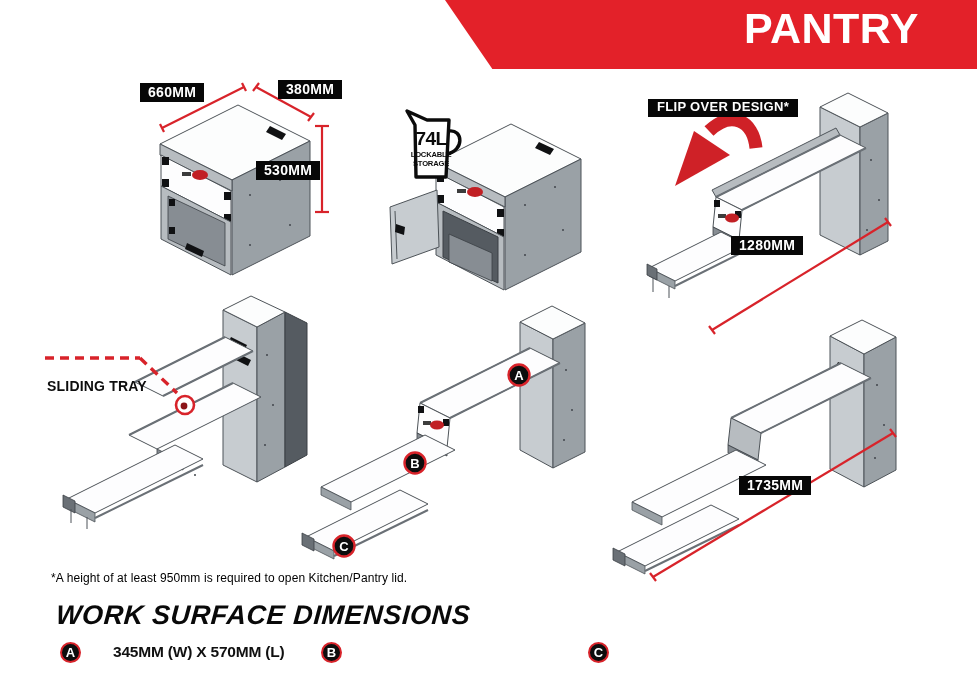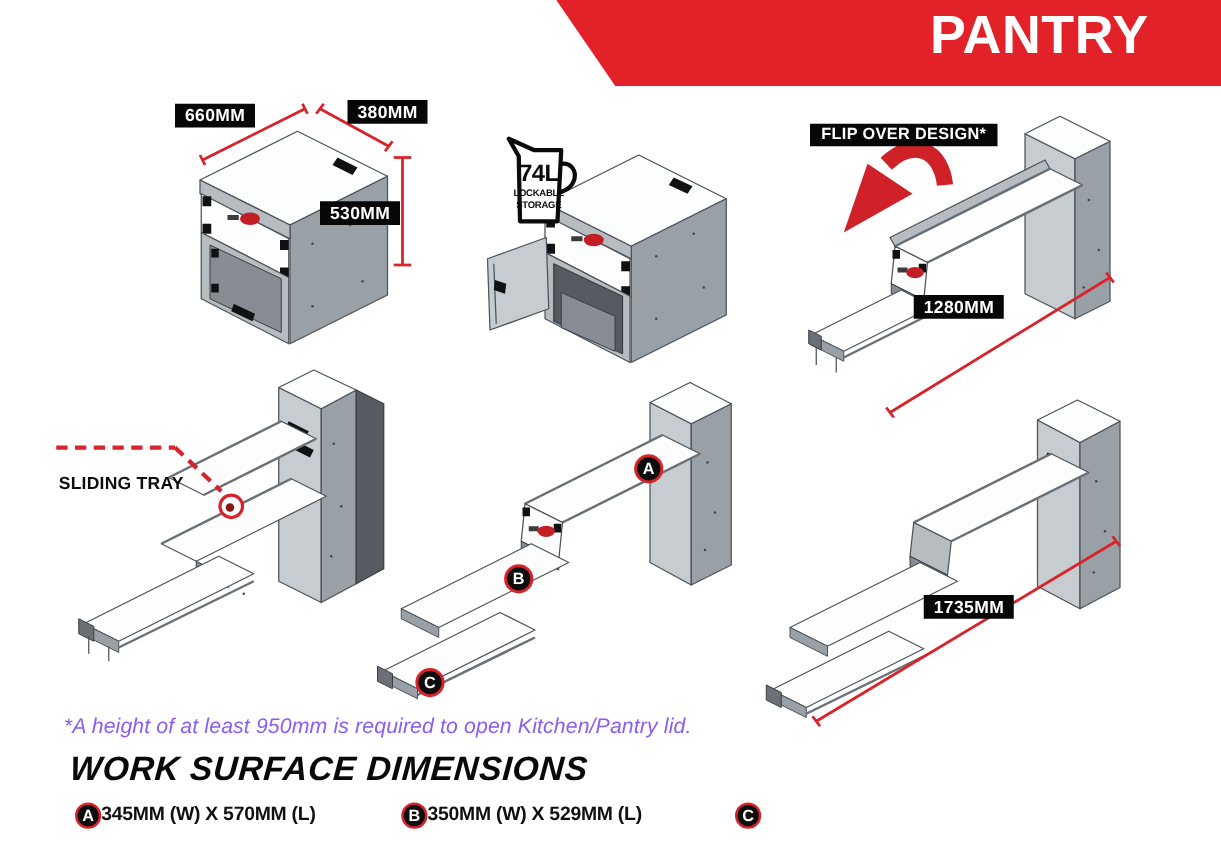--- a/index.html
+++ b/index.html
@@ -62,38 +62,38 @@
     font-family:"Liberation Sans",sans-serif;}
 
   
   .jug-big{fill:#0b0b0b;font-size:19px;font-weight:bold;text-anchor:middle;
     font-family:"Liberation Sans",sans-serif;letter-spacing:-.5px;}
   .jug-small{fill:#0b0b0b;font-size:7.6px;font-weight:bold;text-anchor:middle;
     font-family:"Liberation Sans",sans-serif;letter-spacing:-.2px;}
 
   
   .footnote{
-    position:absolute;left:51px;top:571px;color:#8b5cf6;
-    font-size:17px;font-weight:normal;letter-spacing:.1px;font-style:italic;
+    position:absolute;left:51px;top:571px;color:#000000;
+    font-size:12px;font-weight:normal;letter-spacing:.1px;
   }
   .ws-heading{
     position:absolute;left:55px;top:600px;color:#090909;
     font-size:27px;font-weight:bold;font-style:italic;
     letter-spacing:.6px;transform:skewX(-4deg);transform-origin:left bottom;
   }
   .ws-row{position:absolute;left:60px;top:640px;width:860px;height:26px;}
   .ws-item{position:absolute;top:0;height:24px;display:flex;align-items:center;}
   .ws-item .circ{
     width:21px;height:21px;border-radius:50%;background:#0d0d0d;
     border:2px solid #d8232a;box-sizing:border-box;color:#fff;
     font-size:13px;font-weight:bold;display:flex;align-items:center;
     justify-content:center;flex:0 0 auto;
   }
   .ws-item .sz{
-    margin-left:0;color:#101010;font-size:15.5px;font-weight:bold;
+    margin-left:32px;color:#101010;font-size:15.5px;font-weight:bold;
     letter-spacing:-.2px;white-space:nowrap;
   }
 </style>
 </head>
 <body>
 
 <div class="banner">
   <span class="banner-title">PANTRY</span>
 </div>
 
@@ -344,18 +344,17 @@
 <div class="footnote">*A height of at least 950mm is required to open Kitchen/Pantry lid.</div>
 <div class="ws-heading">WORK SURFACE DIMENSIONS</div>
 
 <div class="ws-row">
   <div class="ws-item" style="left:0px;">
     <div class="circ">A</div>
     <div class="sz">345MM (W) X 570MM (L)</div>
   </div>
   <div class="ws-item" style="left:261px;">
     <div class="circ">B</div>
-    <div class="sz">350MM (W) X 529MM (L)</div>
   </div>
   <div class="ws-item" style="left:528px;">
     <div class="circ">C</div>
   </div>
 </div>
 
 </body></html>

